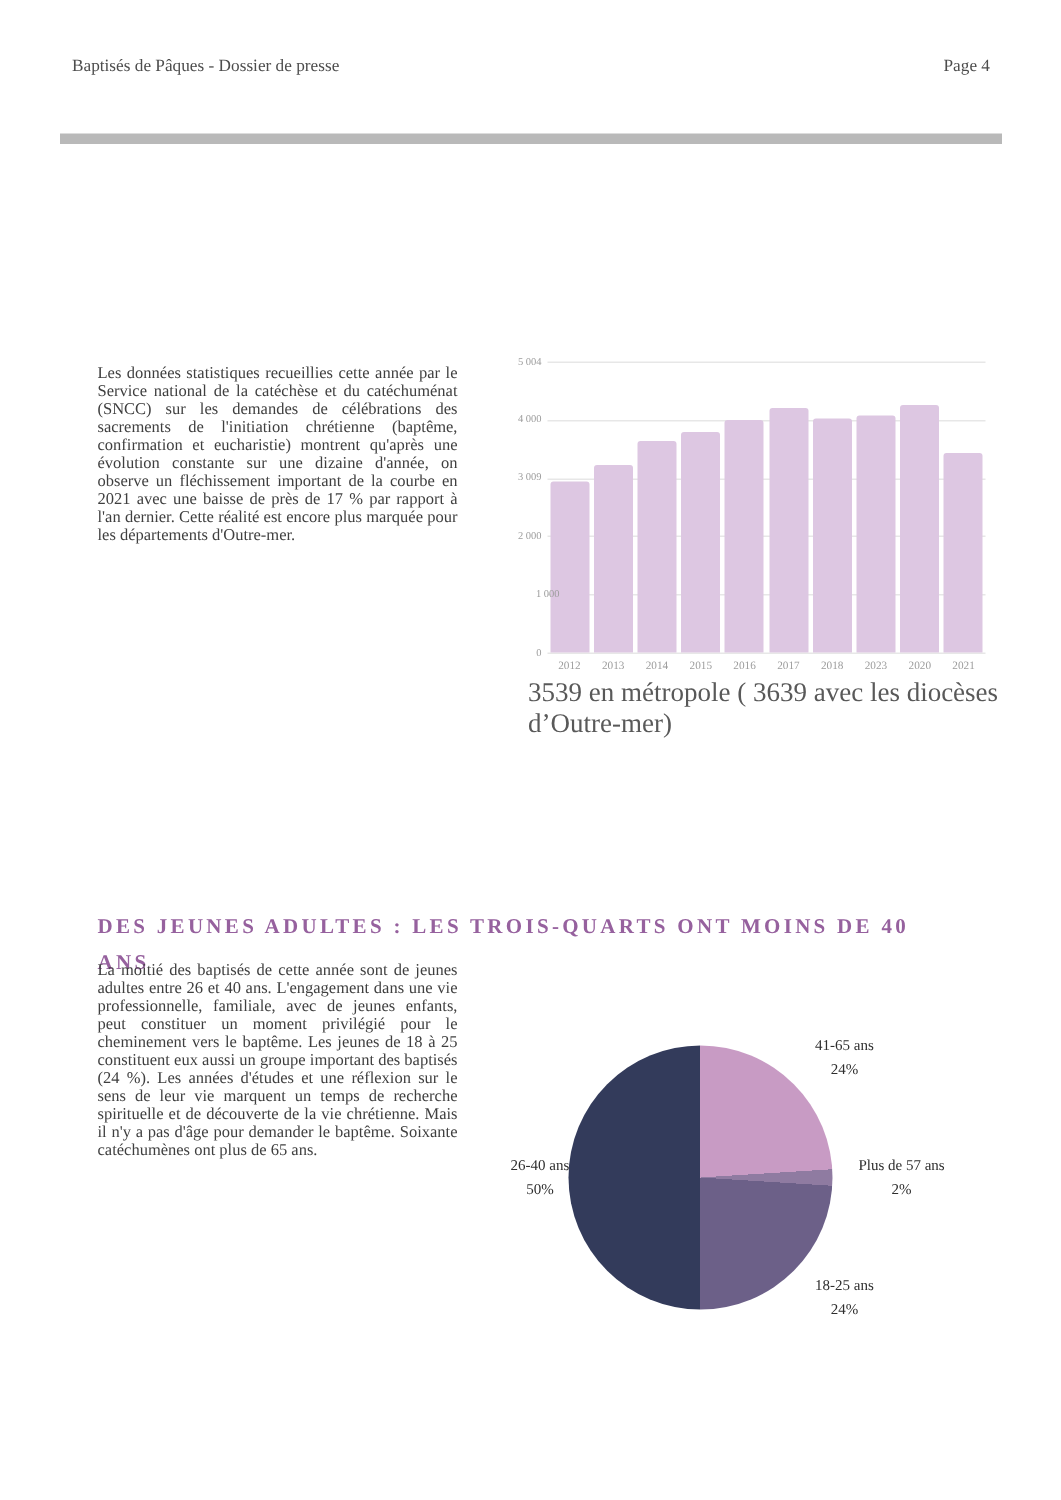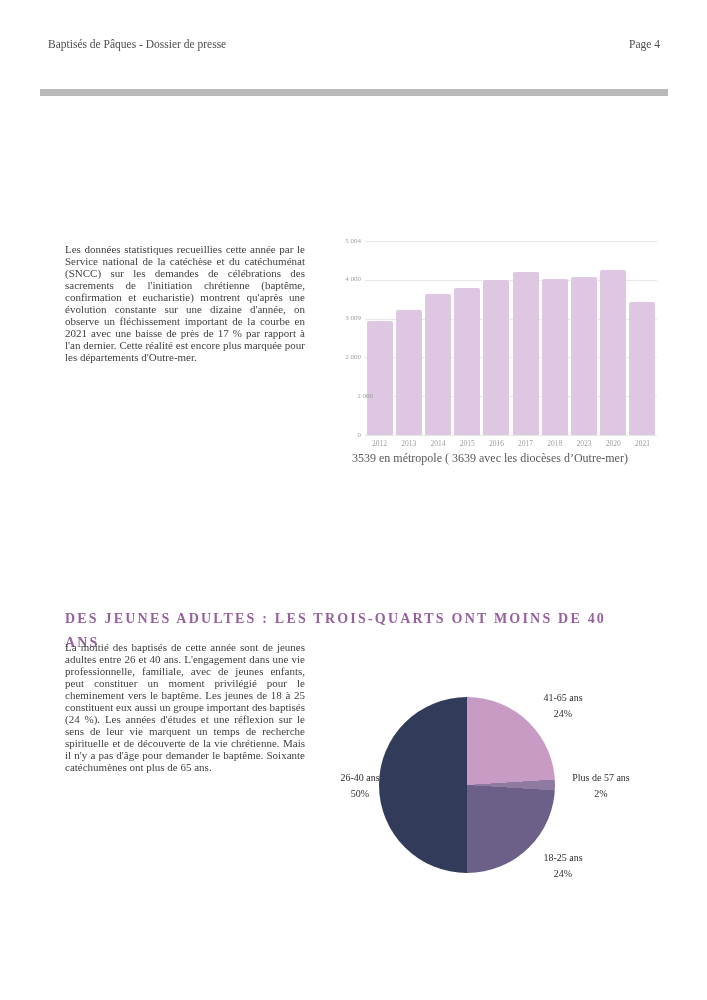--- a/index.html
+++ b/index.html
@@ -29,21 +29,21 @@
   #para1{top:243px;}
   #para2{top:641px;}
 
   
   .barchart{position:absolute;left:345px;top:237px;width:330px;height:212px;}
   .bc-plot{position:absolute;left:20px;top:4px;width:292px;height:194px;}
   .bc-grid{position:absolute;left:0;width:100%;height:1px;background:#e7e7e7;}
   .bc-tick{position:absolute;left:0;width:16px;text-align:right;font-size:7px;color:#9d9d9d;}
   .bc-bar{position:absolute;bottom:0;background:#ddc7e2;border-radius:2px 2px 0 0;}
   .bc-xlab{position:absolute;top:202px;font-size:7.5px;color:#9d9d9d;text-align:center;}
-  .bc-caption{position:absolute;left:352px;top:451px;width:330px;font-size:12px;color:#595959;}
+  .bc-caption{position:absolute;left:352px;top:451px;width:330px;font-size:18px;color:#595959;}
 
   
   .pie{
     position:absolute;left:379px;top:697px;width:176px;height:176px;border-radius:50%;
   }
   .pie-label{position:absolute;font-size:10px;color:#2e2e2e;text-align:center;line-height:16px;}
   .pie-label span{display:block;}
   #lbl-41-65{left:513px;top:690px;width:100px;}
   #lbl-plus65{left:540px;top:770px;width:122px;}
   #lbl-18-25{left:513px;top:850px;width:100px;}

